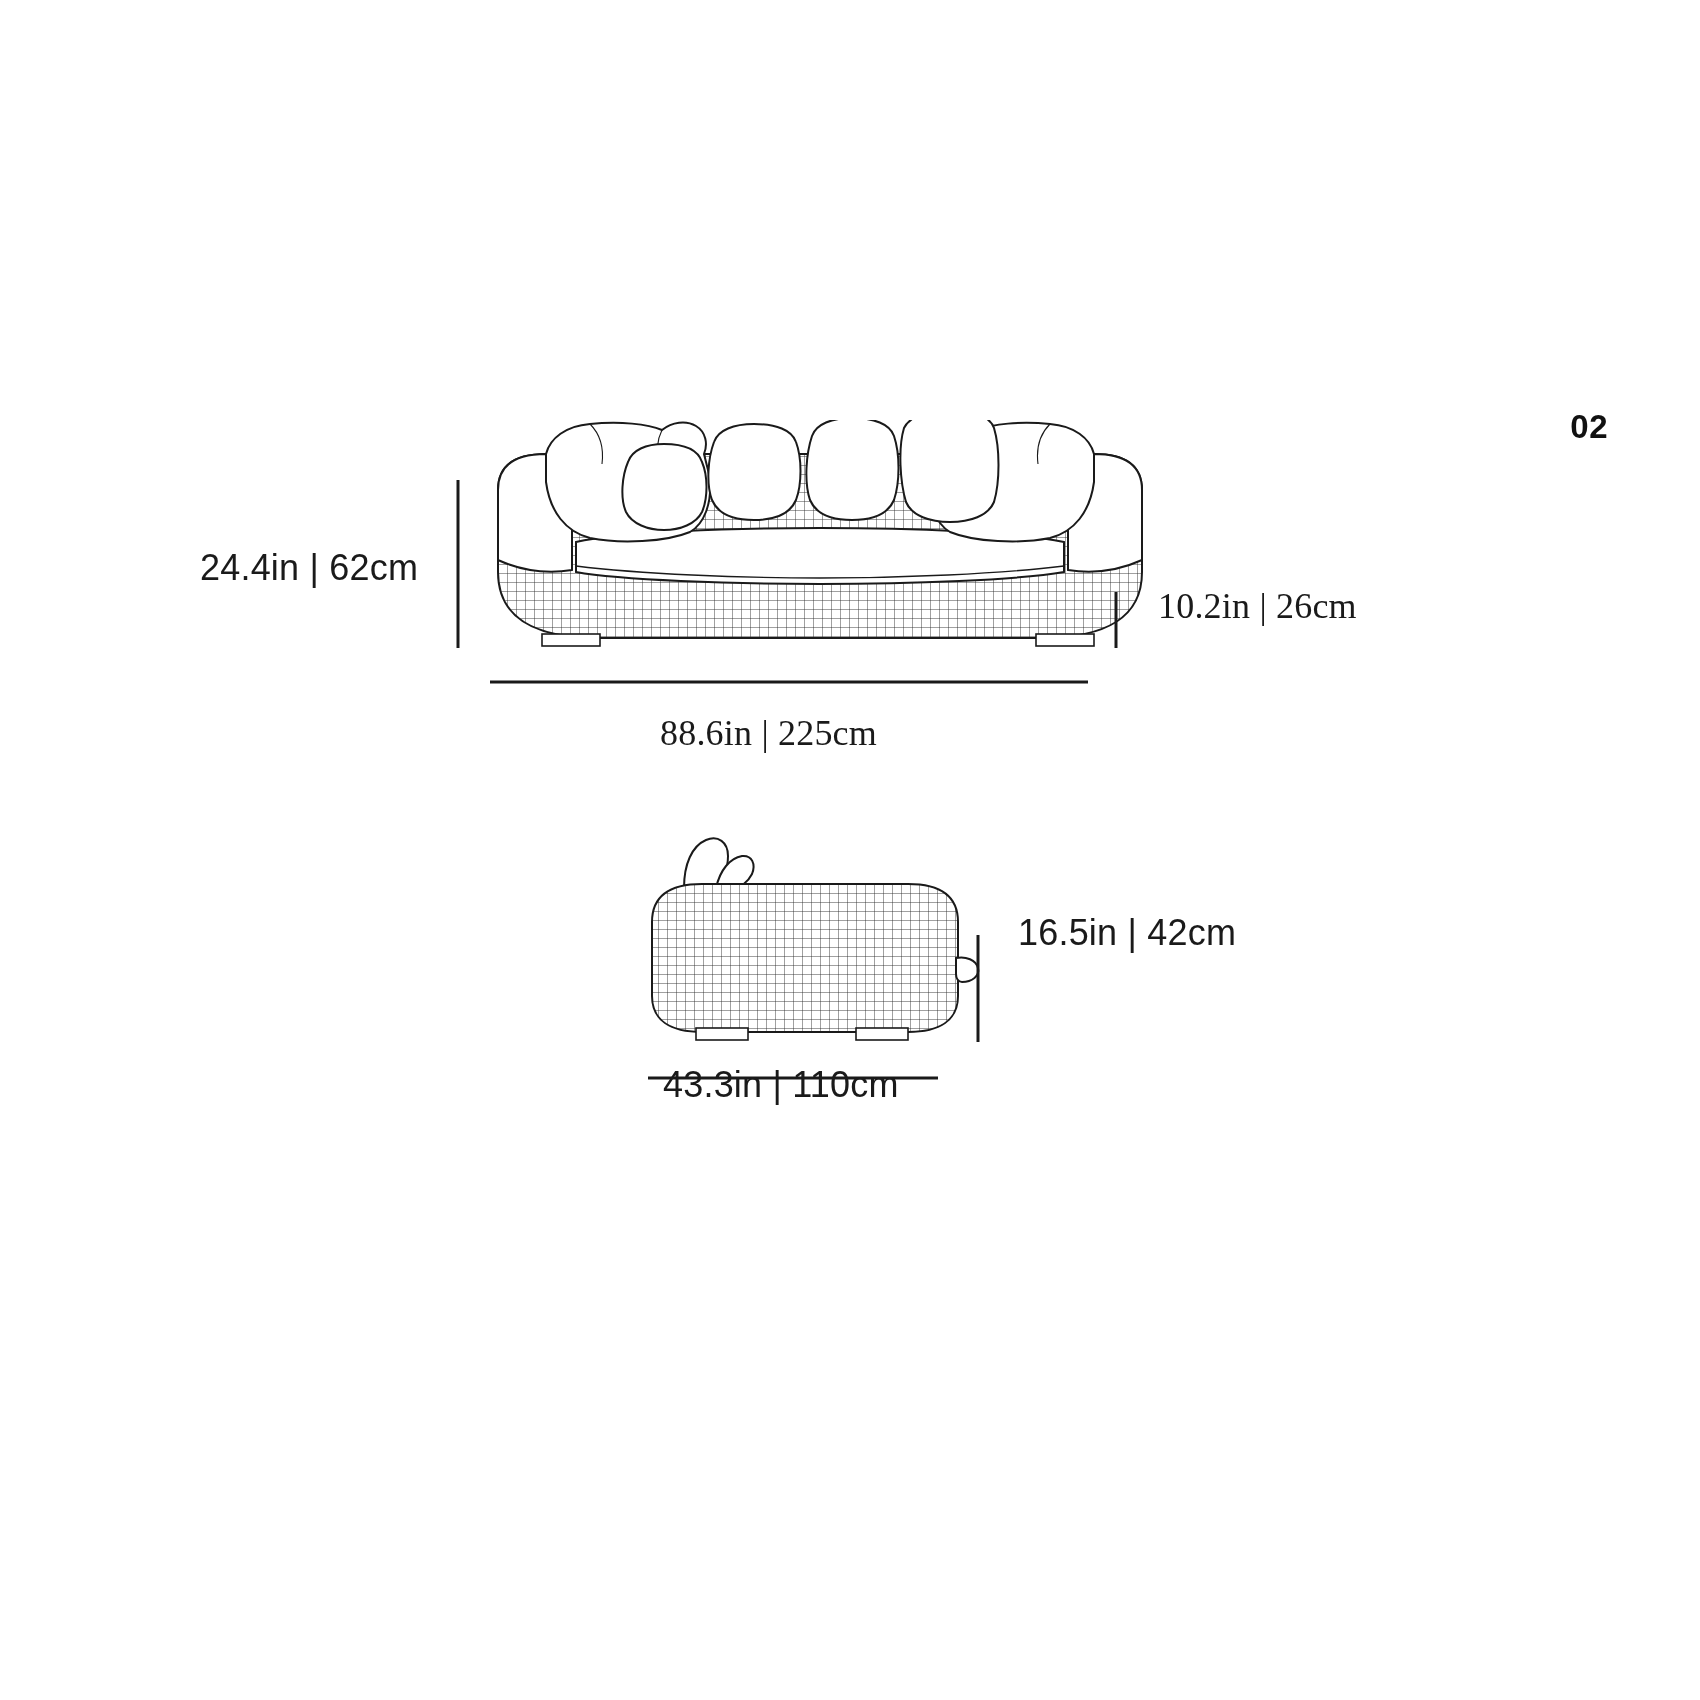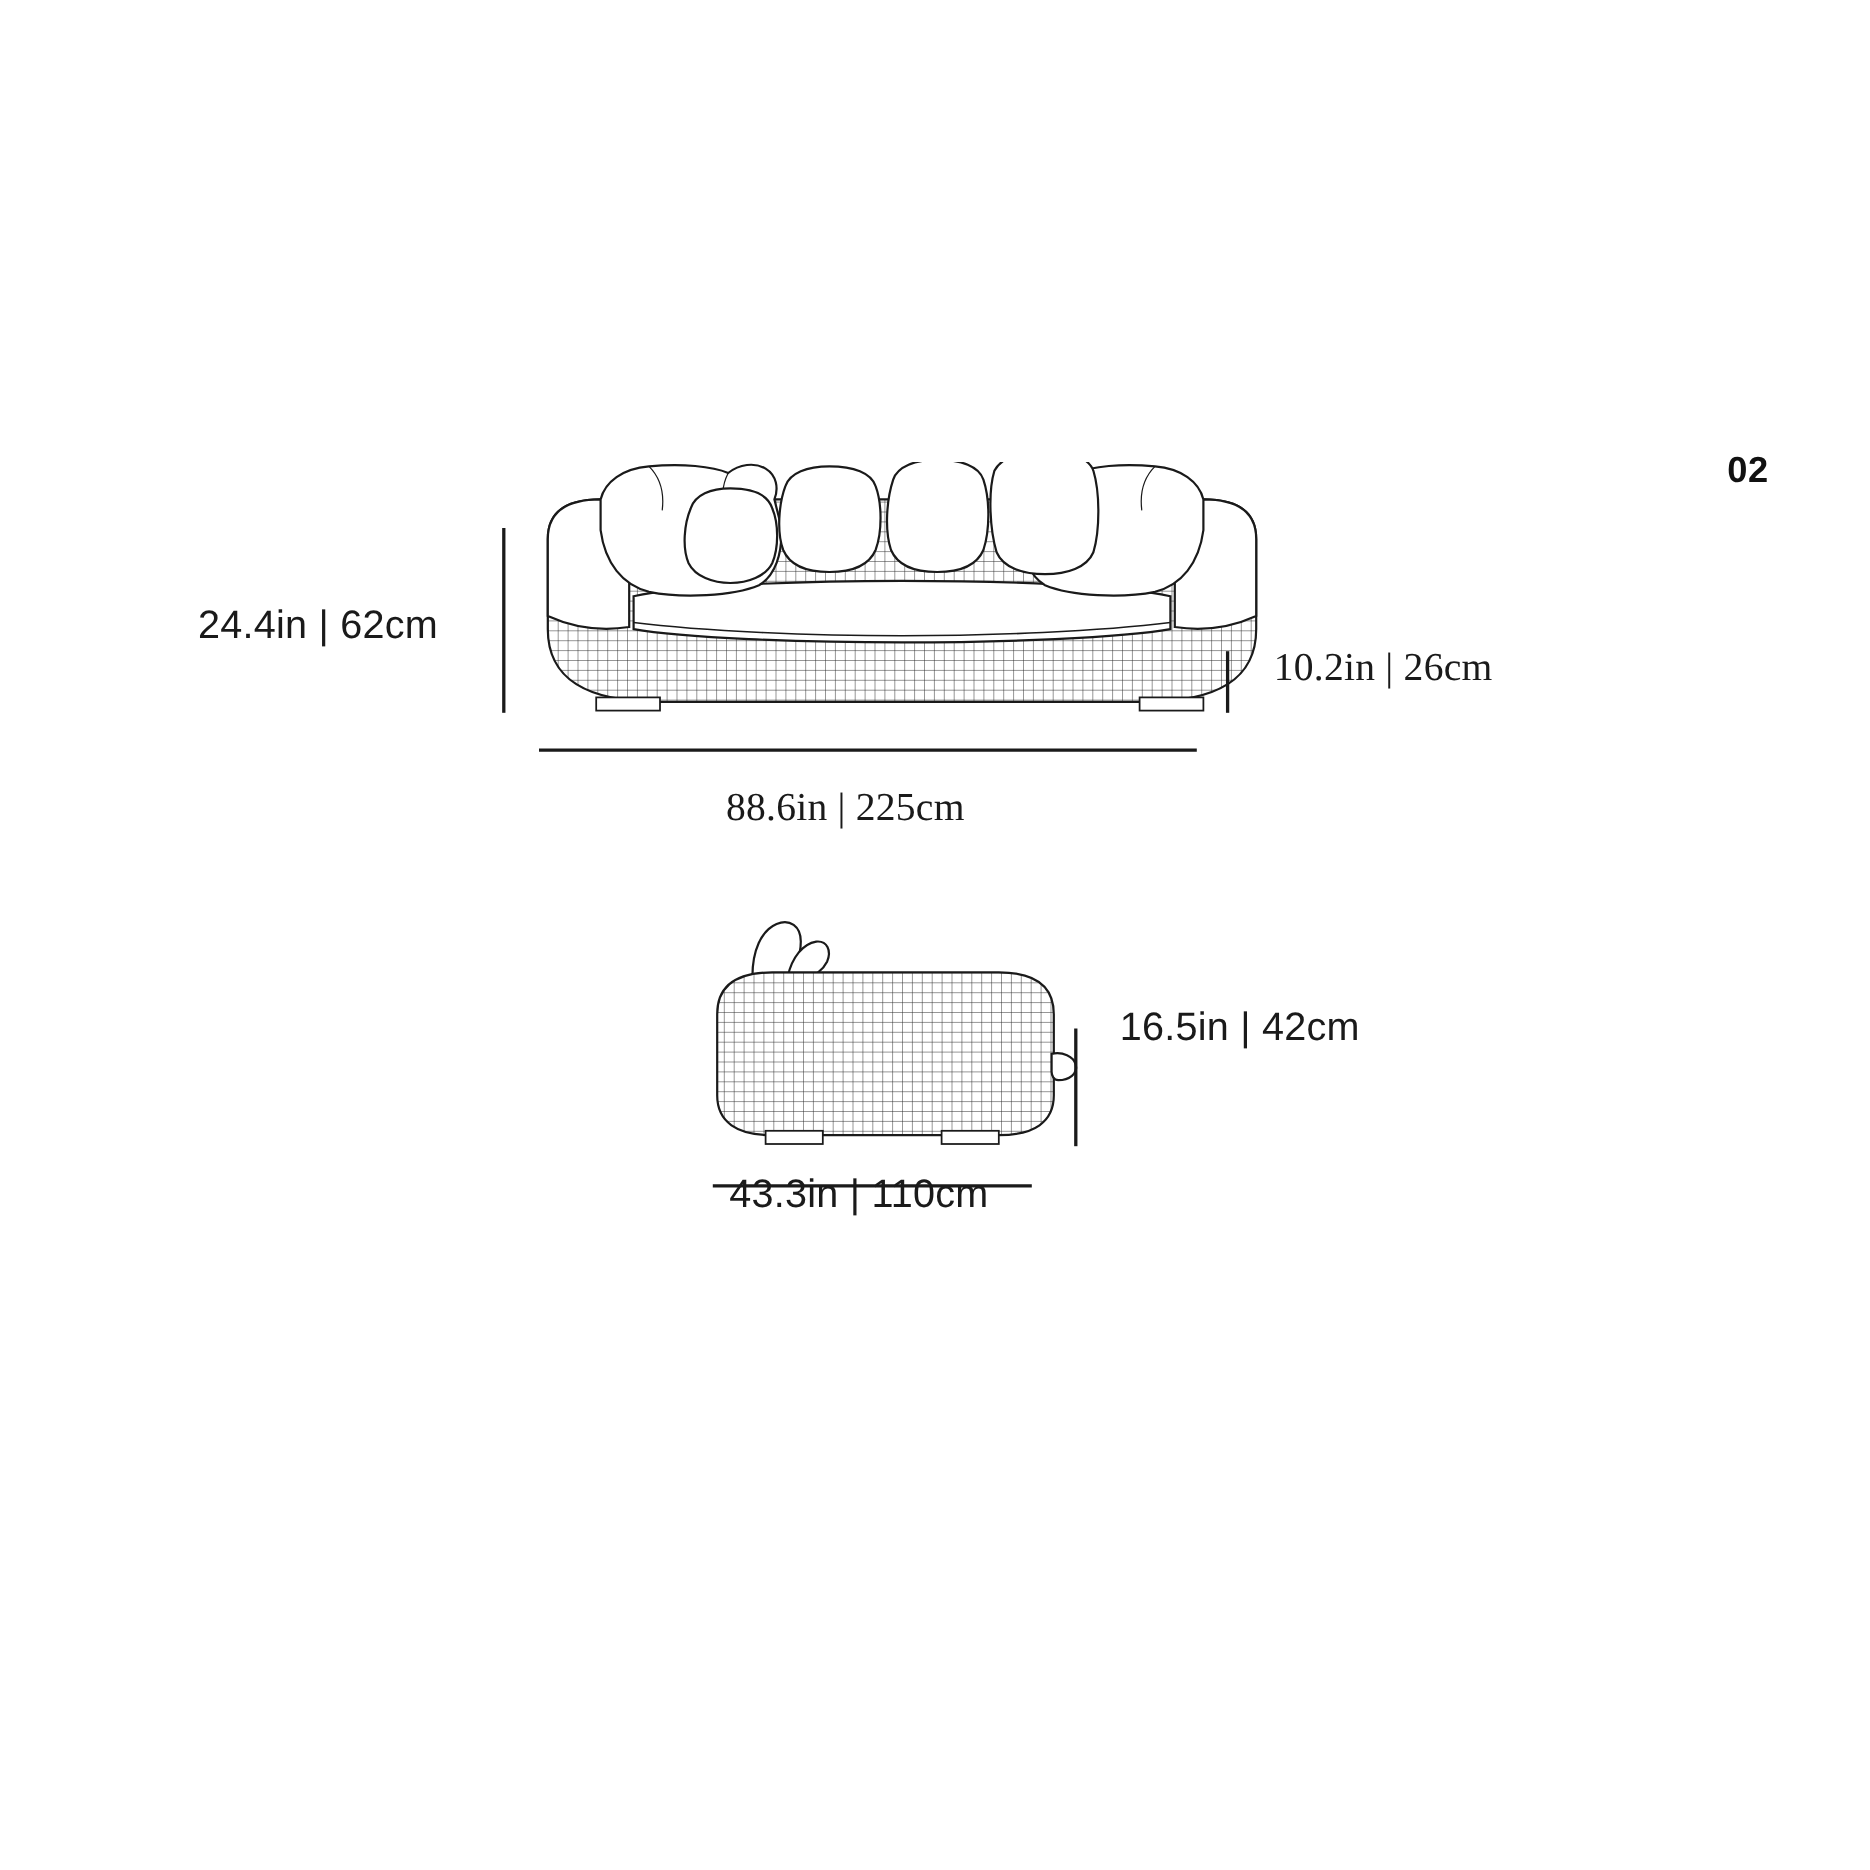--- a/index.html
+++ b/index.html
@@ -51,21 +51,21 @@
   #front-dims-svg {
     position: absolute;
     left: 440px;
     top: 420px;
   }
   #side-dims-svg {
     position: absolute;
     left: 640px;
     top: 830px;
   }
-  .lbl-height-front { top: 547px; left: 180px; }
+  .lbl-height-front { top: 547px; left: 200px; }
   .lbl-seat-front   { top: 585px; left: 1158px; font-family: Liberation Serif, serif; }
   .lbl-width-front  { top: 712px; left: 660px; font-family: Liberation Serif, serif; }
   .lbl-height-side  { top: 912px; left: 1018px; }
   .lbl-width-side   { top: 1064px; left: 663px; }
 </style>
 </head>
 <body>
 
 <div class="page">
 

